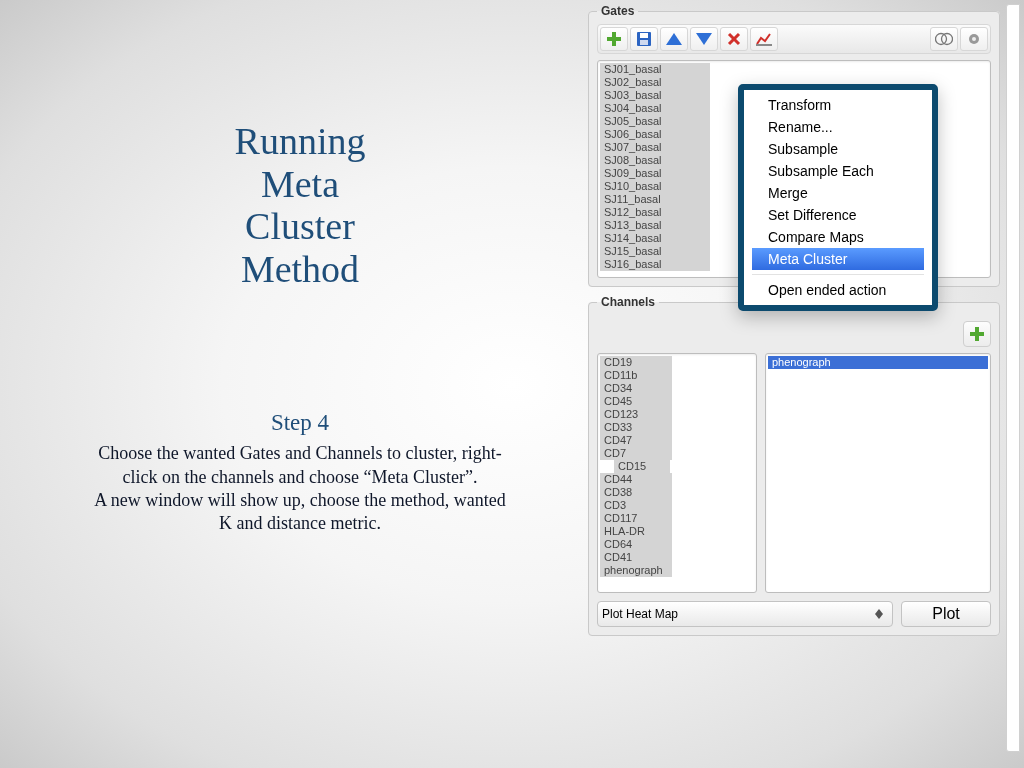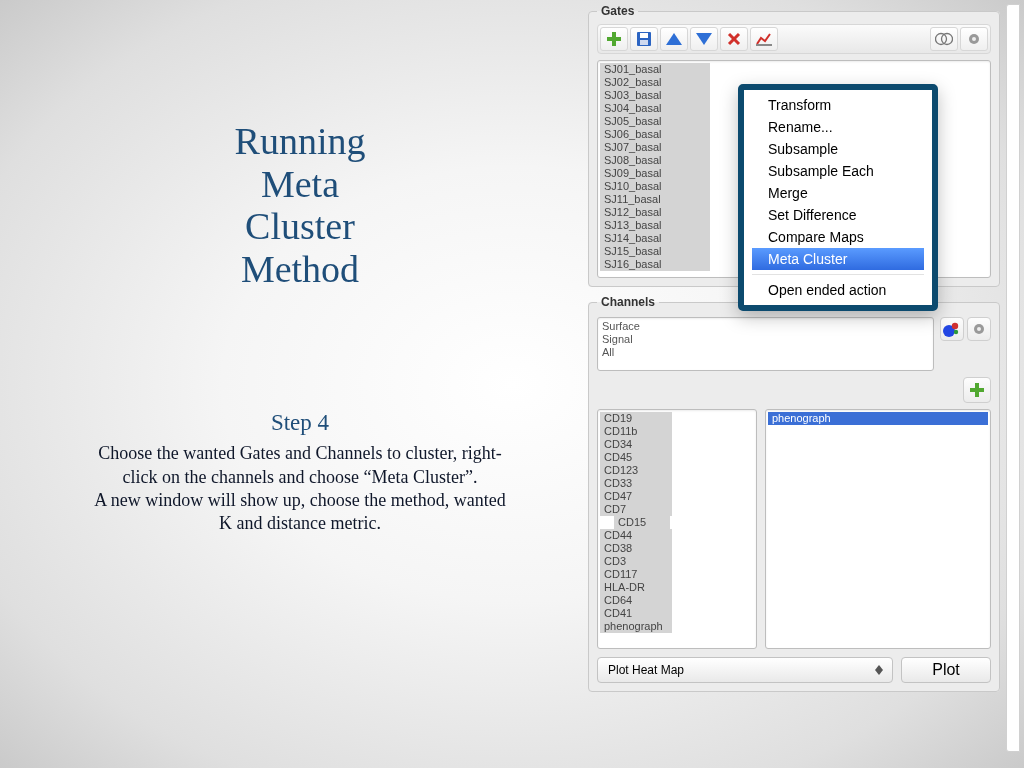--- a/index.html
+++ b/index.html
@@ -175,21 +175,21 @@
     align-items: stretch;
   }
   .combo {
     flex: 1;
     height: 26px;
     border: 1px solid #c3c3c3;
     border-radius: 4px;
     background: linear-gradient(#ffffff,#e9e9e9);
     display: flex;
     align-items: center;
-    padding: 0 6px 0 10px;
+    padding: 0 6px 0 4px;
     font-size: 12px;
     cursor: pointer;
   }
   .combo .caret {
     width: 14px; height: 14px; margin-left: auto;
     display: flex; flex-direction: column; align-items: center; justify-content: center;
   }
   .plotbtn {
     width: 90px;
     height: 26px;
@@ -317,42 +317,20 @@
           <div class="item selgrey">SJ13_basal</div>
           <div class="item selgrey">SJ14_basal</div>
           <div class="item selgrey">SJ15_basal</div>
           <div class="item selgrey">SJ16_basal</div>
         </div>
     </fieldset>
 
     <fieldset class="group">
       <legend>Channels</legend>
 
-      <div class="channels-top-row">
-        <div class="listbox channel-presets" id="presets-list">
-            <div class="item">Surface</div>
-            <div class="item">Signal</div>
-            <div class="item">All</div>
-          </div>
-        <div class="ch-btns">
-          <div class="icon-sq">
-            <svg width="18" height="18" viewBox="0 0 18 18">
-              <circle cx="6" cy="11" r="6" fill="#2246e3"></circle>
-              <circle cx="12" cy="6" r="3.2" fill="#d03030"></circle>
-              <circle cx="13" cy="12" r="2.2" fill="#2e9a3a"></circle>
-            </svg>
-          </div>
-          <div class="icon-sq">
-            <svg width="14" height="14" viewBox="0 0 14 14">
-                <circle cx="7" cy="7" r="5" fill="#999"></circle>
-                <circle cx="7" cy="7" r="2" fill="#eee"></circle>
-              </svg>
-          </div>
-        </div>
-      </div>
 
       <div class="add-row">
         <div class="icon-sq" style="width:28px;height:26px;">
           <svg width="18" height="18" viewBox="0 0 18 18">
               <rect x="7" y="2" width="4" height="14" fill="#51a830"></rect>
               <rect x="2" y="7" width="14" height="4" fill="#51a830"></rect>
             </svg>
         </div>
       </div>
 

